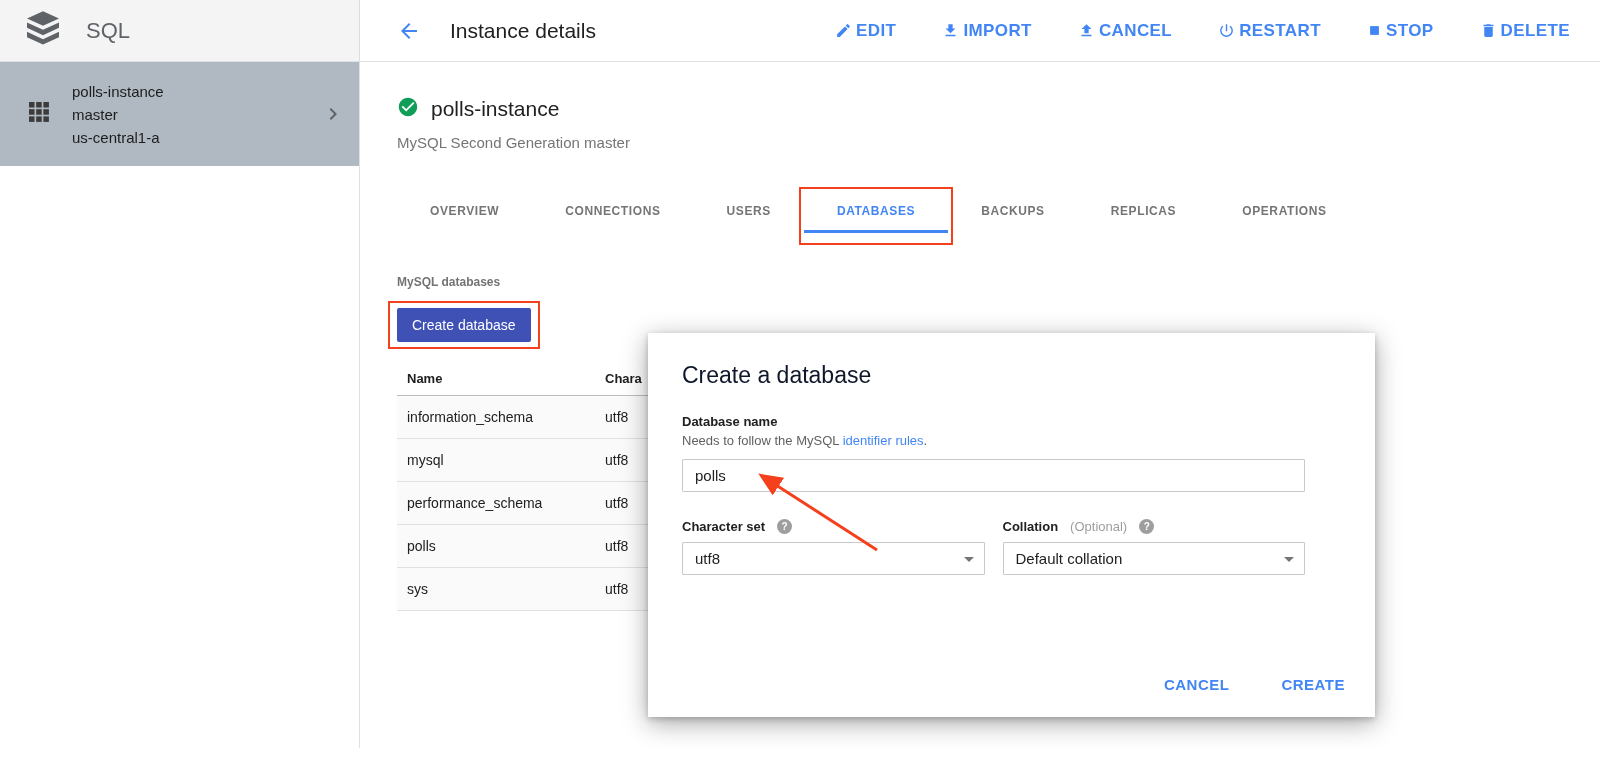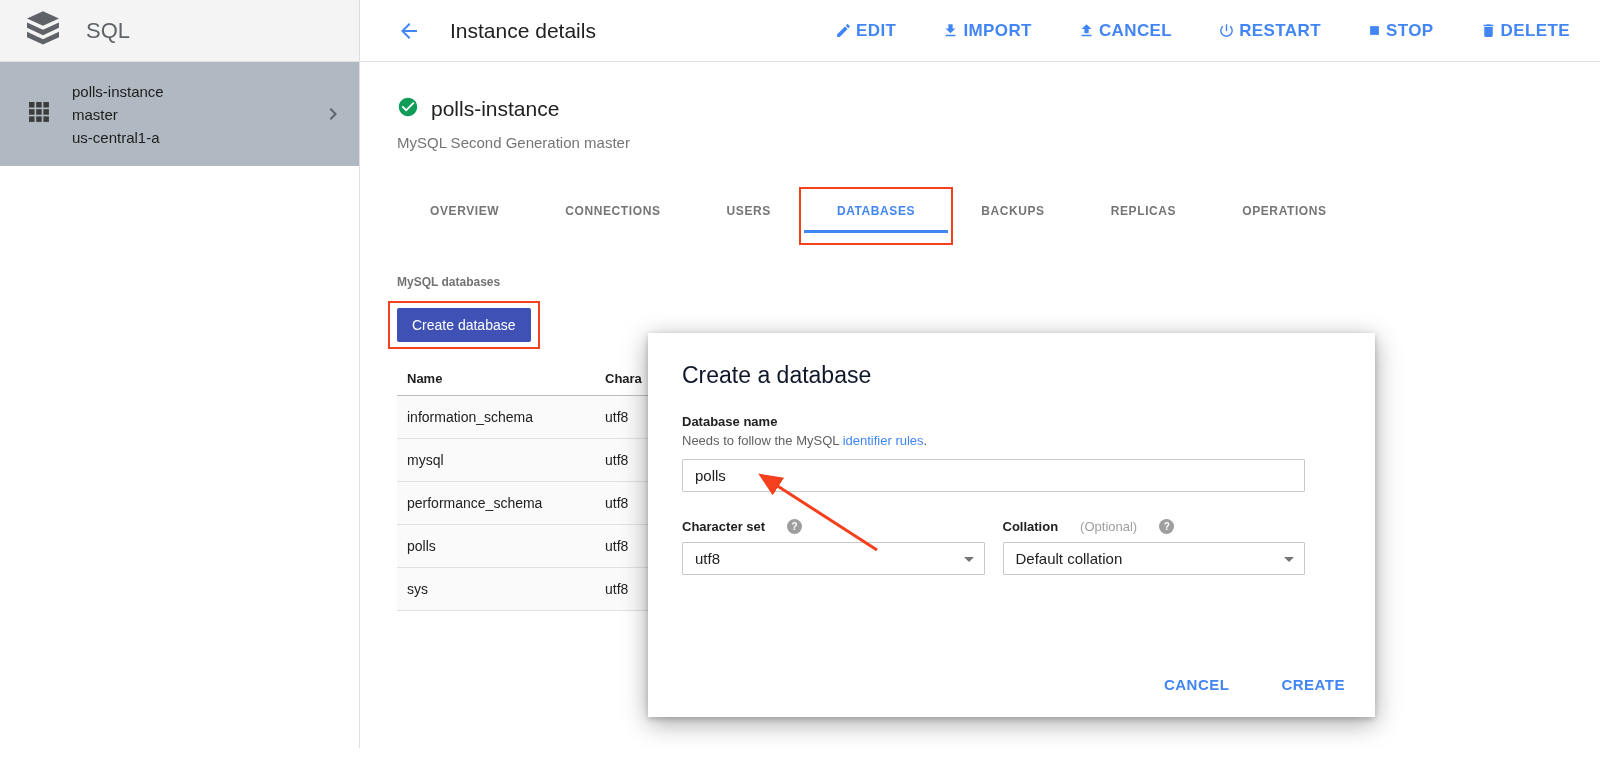--- a/index.html
+++ b/index.html
@@ -67,21 +67,21 @@
           box-shadow:0 6px 24px rgba(0,0,0,.35),0 2px 6px rgba(0,0,0,.2);}
   .dialog h2{margin:29px 34px 0;font-size:23px;font-weight:normal;color:#0f172a;}
   .f-label{font-size:13px;font-weight:bold;color:#212121;}
   .name-label{margin:25px 34px 0;}
   .f-help{margin:4px 34px 0;font-size:13px;color:#616161;}
   .f-help .link{color:var(--accent-blue);text-decoration:none;cursor:pointer;}
   .name-input{display:block;margin:11px 34px 0;width:623px;height:33px;border:1px solid #c9c9c9;border-radius:1px;
               padding:0 12px;font-family:inherit;font-size:15px;color:#212121;outline:none;}
   .selects-row{display:flex;gap:18px;margin:27px 34px 0;width:623px;}
   .sel-col{flex:1;min-width:0;}
-  .sel-label-row{display:flex;align-items:center;gap:22px;}
+  .sel-label-row{display:flex;align-items:center;gap:12px;}
   .optional{font-size:13px;color:#9e9e9e;}
   .help-icon{width:15px;height:15px;border-radius:50%;background:#9e9e9e;color:#fff;font-size:10px;font-weight:bold;
              display:inline-flex;align-items:center;justify-content:center;cursor:pointer;}
   .select{position:relative;margin-top:8px;height:33px;line-height:31px;border:1px solid #c9c9c9;border-radius:1px;
           padding:0 28px 0 12px;font-size:15px;color:#212121;cursor:pointer;white-space:nowrap;overflow:hidden;}
   .caret{position:absolute;right:10px;top:14px;width:0;height:0;border-left:5px solid transparent;
          border-right:5px solid transparent;border-top:5px solid #757575;}
   .dialog-actions{position:absolute;right:30px;bottom:24px;display:flex;gap:52px;}
   .text-btn{background:none;border:none;cursor:pointer;font-family:inherit;font-size:15px;font-weight:bold;
             letter-spacing:.5px;color:var(--accent-blue);}

